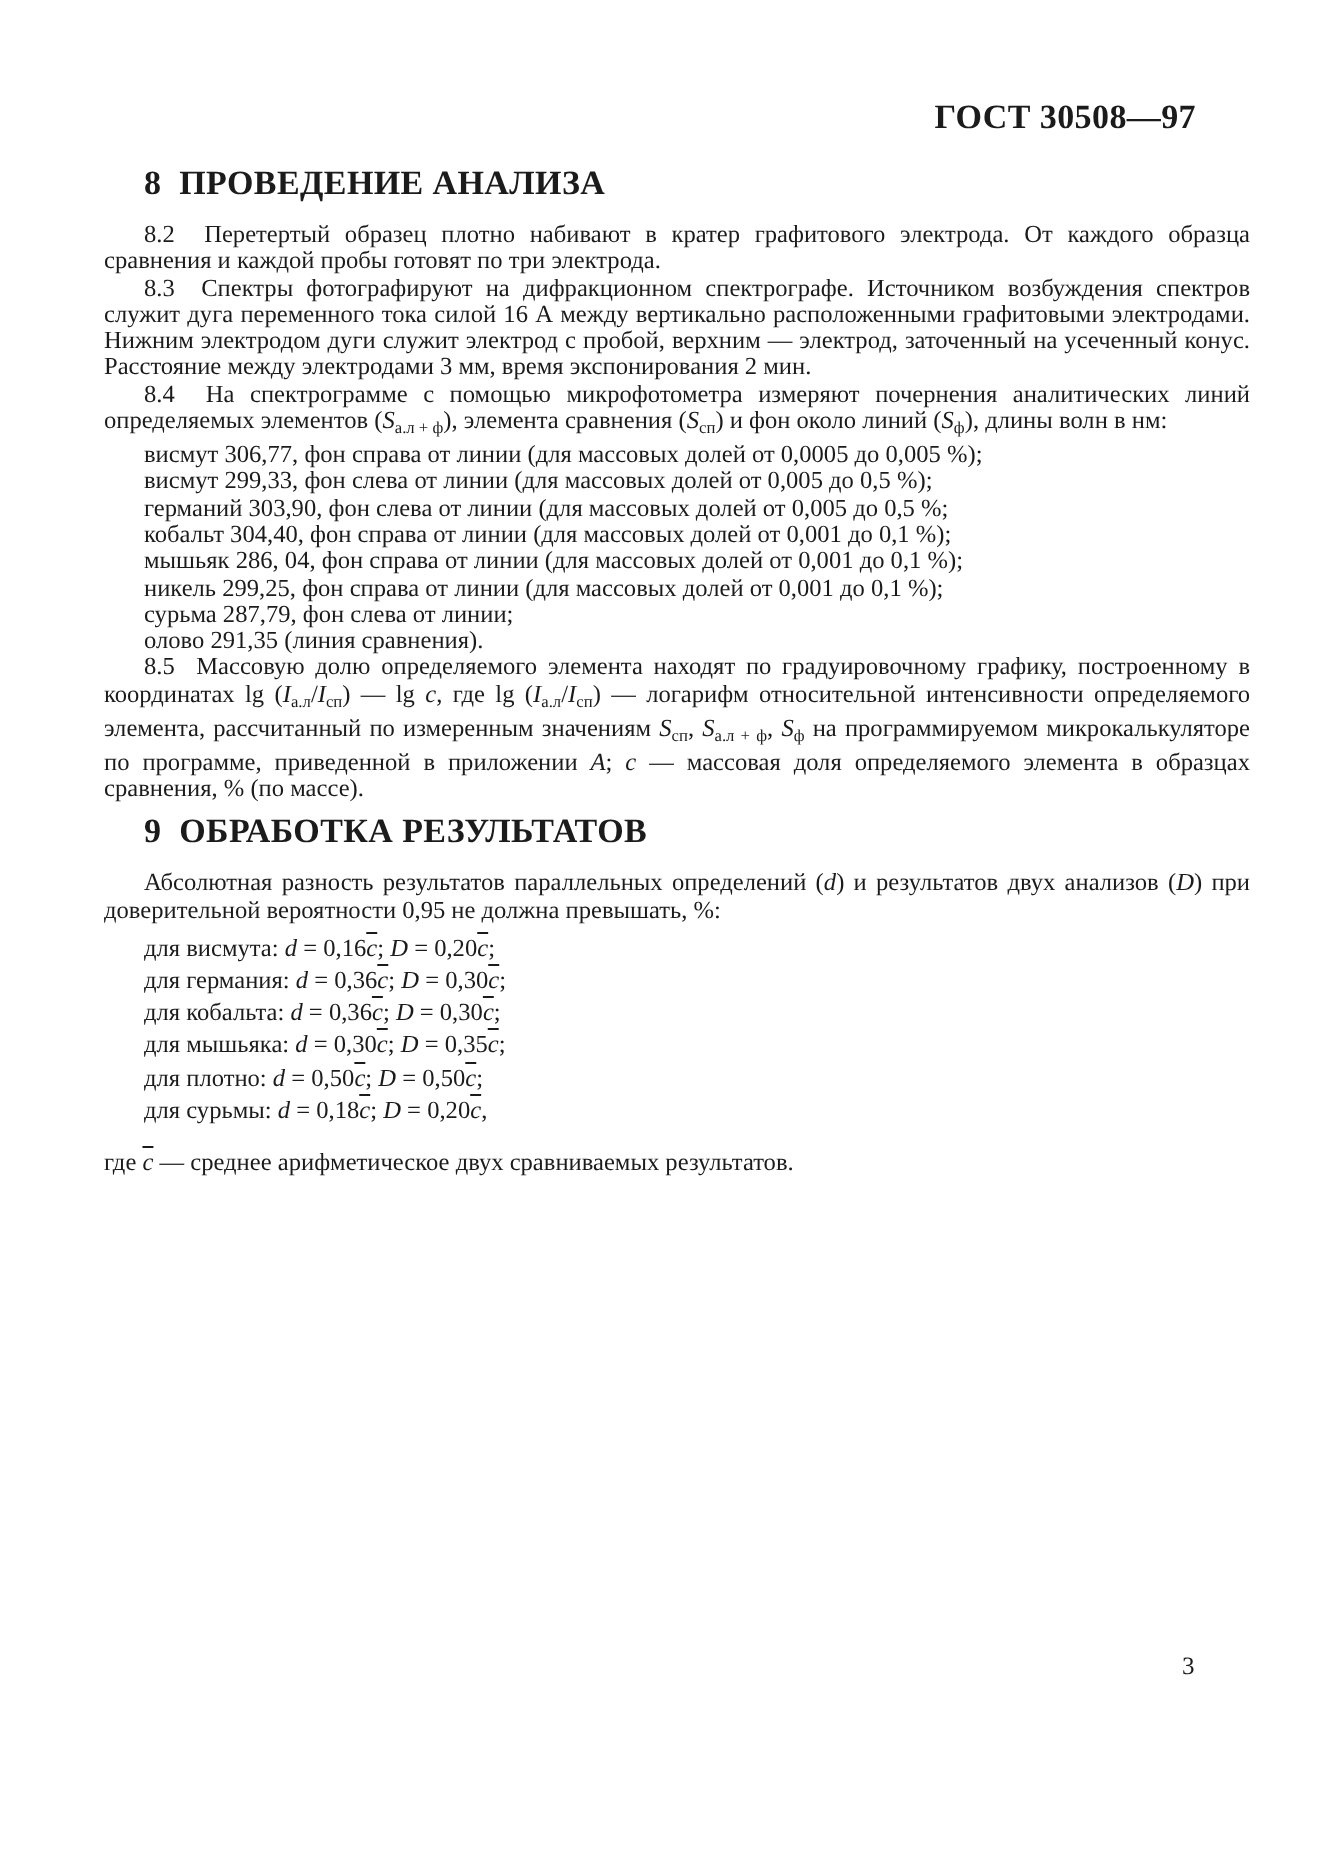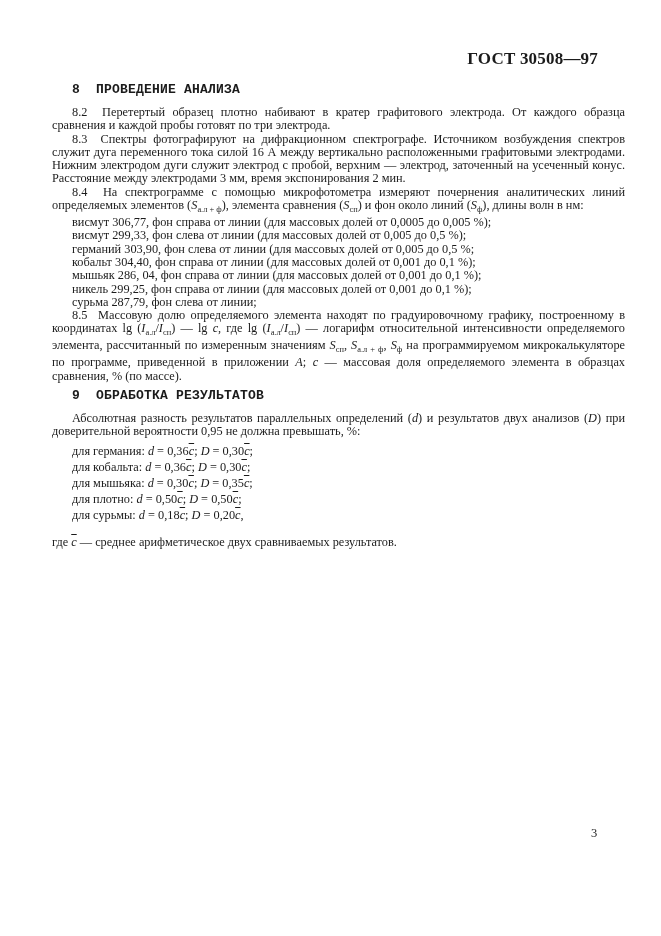--- a/index.html
+++ b/index.html
@@ -23,25 +23,24 @@
   }
   .doc-header {
     text-align: right;
     padding-right: 27px;
     font-weight: bold;
     font-size: 17px;
     letter-spacing: 0.2px;
     margin: 0 0 13px 0;
   }
   .sec-heading {
-    font-size: 13px;
+    font-size: 17px;
     font-weight: bold;
     letter-spacing: 0.2px;
     margin: 0 0 9px 20px;
-    font-family: Liberation Mono, monospace;
   }
   .sec-heading.second {
     margin-top: 5px;
   }
   .para {
     margin: 0;
     text-indent: 20px;
     text-align: justify;
     font-size: 12.3px;
     line-height: 13.3px;
@@ -92,29 +91,31 @@
   <p class="para"><span>8.4&nbsp; На спектрограмме с помощью микрофотометра измеряют почернения аналитических линий определяемых элементов (</span><span class="it">S</span><span class="sb">а.л + ф</span><span>), элемента сравнения (</span><span class="it">S</span><span class="sb">сп</span><span>) и фон около линий (</span><span class="it">S</span><span class="sb">ф</span><span>), длины волн в нм:</span></p>
 
   <div class="plist">
     <div class="pline">висмут 306,77, фон справа от линии (для массовых долей от 0,0005 до 0,005 %);</div>
     <div class="pline">висмут 299,33, фон слева от линии (для массовых долей от 0,005 до 0,5 %);</div>
     <div class="pline">германий 303,90, фон слева от линии (для массовых долей от 0,005 до 0,5 %;</div>
     <div class="pline">кобальт 304,40, фон справа от линии (для массовых долей от 0,001 до 0,1 %);</div>
     <div class="pline">мышьяк 286, 04, фон справа от линии (для массовых долей от 0,001 до 0,1 %);</div>
     <div class="pline">никель 299,25, фон справа от линии (для массовых долей от 0,001 до 0,1 %);</div>
     <div class="pline">сурьма 287,79, фон слева от линии;</div>
+    <div class="pline">олово 291,35 (линия сравнения).</div>
   </div>
 
   <p class="para"><span>8.5&nbsp; Массовую долю определяемого элемента находят по градуировочному графику, построенному в координатах lg (</span><span class="it">I</span><span class="sb">а.л</span><span>/</span><span class="it">I</span><span class="sb">сп</span><span>) — lg </span><span class="it">c</span><span>, где lg (</span><span class="it">I</span><span class="sb">а.л</span><span>/</span><span class="it">I</span><span class="sb">сп</span><span>) — логарифм относительной интенсивности определяемого элемента, рассчитанный по измеренным значениям </span><span class="it">S</span><span class="sb">сп</span><span>, </span><span class="it">S</span><span class="sb">а.л + ф</span><span>, </span><span class="it">S</span><span class="sb">ф</span><span> на программируемом микрокалькуляторе по программе, приведенной в приложении </span><span class="it">А</span><span>; </span><span class="it">с</span><span> — массовая доля определяемого элемента в образцах сравнения, % (по массе).</span></p>
 
   <div class="sec-heading second">9&nbsp; ОБРАБОТКА РЕЗУЛЬТАТОВ</div>
 
   <p class="para"><span>Абсолютная разность результатов параллельных определений (</span><span class="it">d</span><span>) и результатов двух анализов (</span><span class="it">D</span><span>) при доверительной вероятности 0,95 не должна превышать, %:</span></p>
 
   <div class="tlist">
+    <div class="tline"><span>для висмута: </span><span class="it">d</span><span> = 0,16</span><span class="it ov">c</span><span>; </span><span class="it">D</span><span> = 0,20</span><span class="it ov">c</span><span>;</span></div>
     <div class="tline"><span>для германия: </span><span class="it">d</span><span> = 0,36</span><span class="it ov">c</span><span>; </span><span class="it">D</span><span> = 0,30</span><span class="it ov">c</span><span>;</span></div>
     <div class="tline"><span>для кобальта: </span><span class="it">d</span><span> = 0,36</span><span class="it ov">c</span><span>; </span><span class="it">D</span><span> = 0,30</span><span class="it ov">c</span><span>;</span></div>
     <div class="tline"><span>для мышьяка: </span><span class="it">d</span><span> = 0,30</span><span class="it ov">c</span><span>; </span><span class="it">D</span><span> = 0,35</span><span class="it ov">c</span><span>;</span></div>
     <div class="tline"><span>для плотно: </span><span class="it">d</span><span> = 0,50</span><span class="it ov">c</span><span>; </span><span class="it">D</span><span> = 0,50</span><span class="it ov">c</span><span>;</span></div>
     <div class="tline"><span>для сурьмы: </span><span class="it">d</span><span> = 0,18</span><span class="it ov">c</span><span>; </span><span class="it">D</span><span> = 0,20</span><span class="it ov">c</span><span>,</span></div>
   </div>
 
   <p class="note"><span>где </span><span class="it ov">c</span><span> — среднее арифметическое двух сравниваемых результатов.</span></p>
 </div>
 

